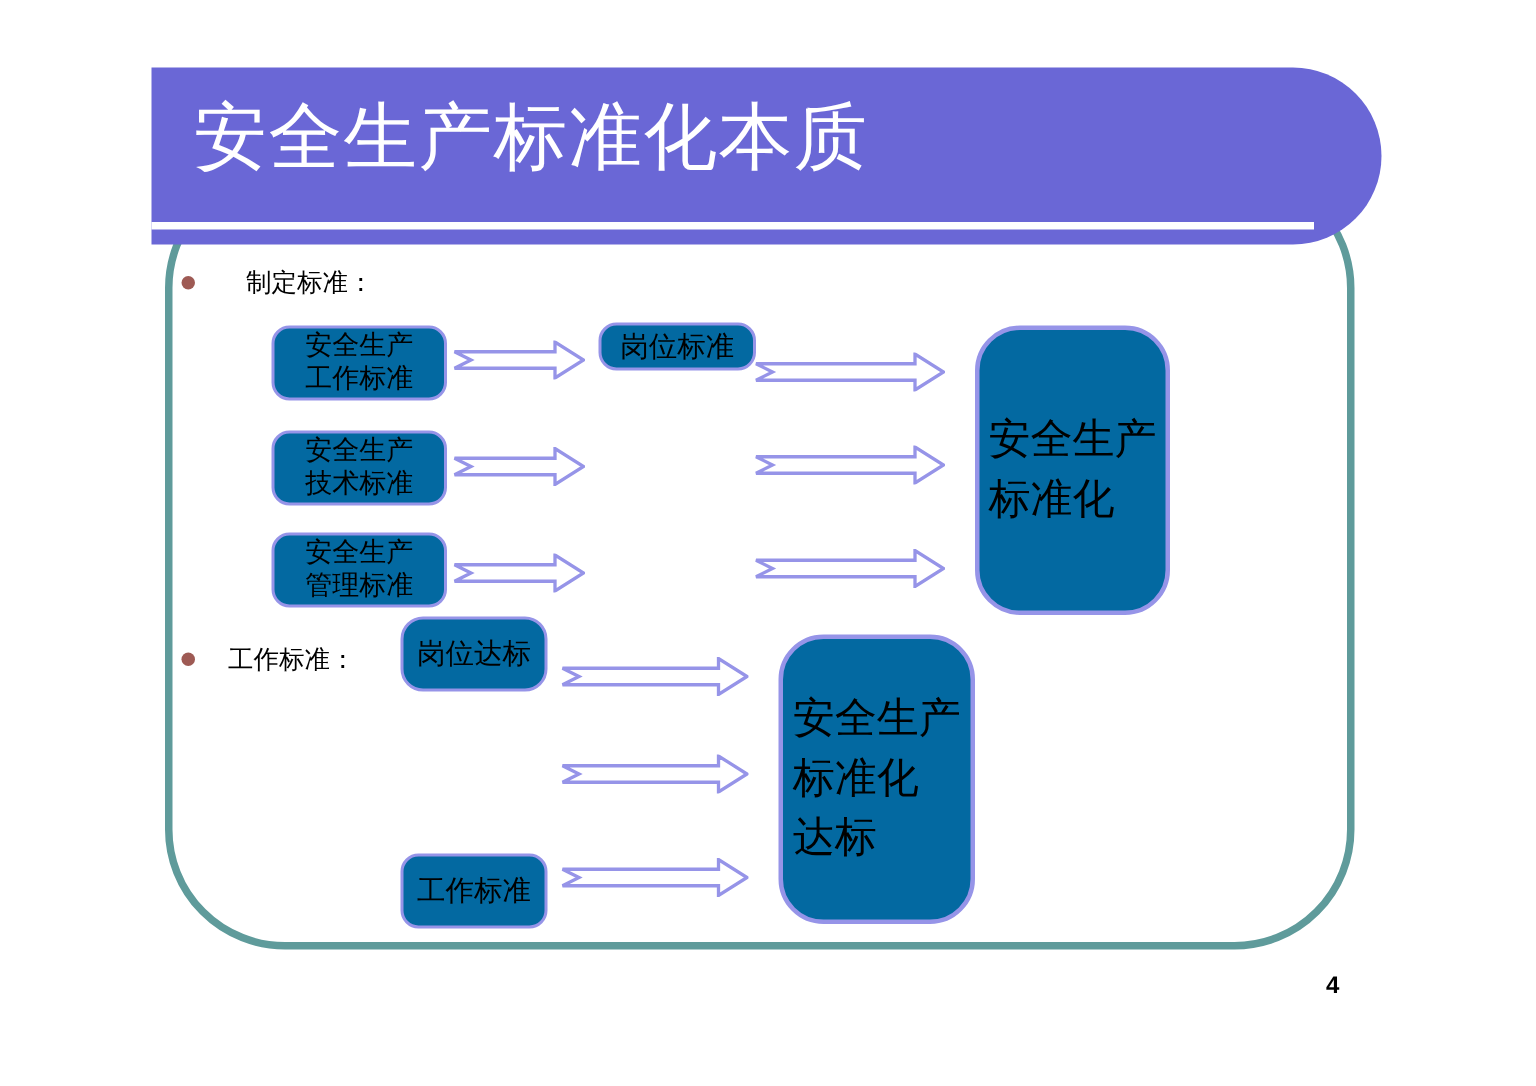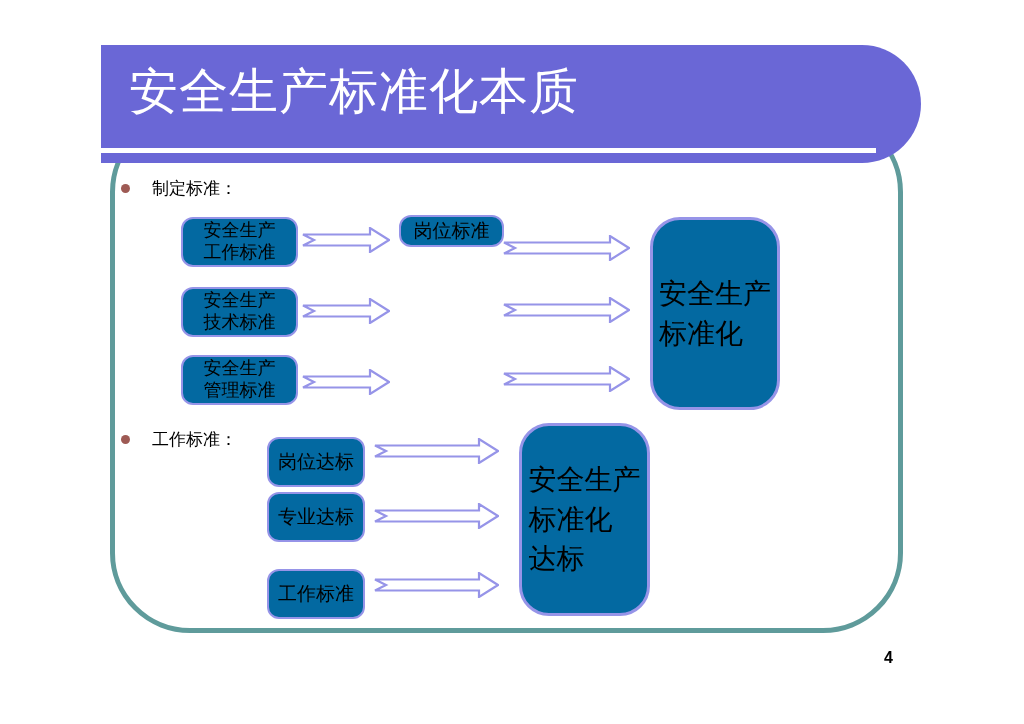--- a/index.html
+++ b/index.html
@@ -56,21 +56,21 @@
 
 <div class="slide">
 
   <div class="frame"></div>
 
   <div class="banner">
     <div class="banner-title">安全生产标准化本质</div>
     <div class="banner-line"></div>
   </div>
 
-  <div class="bullet" style="top:178px;">
+  <div class="bullet" style="top:178px;gap:12px;">
     <span class="dot"></span>
     <span>制定标准：</span>
   </div>
 
   <div class="pbox src" style="top:217px;">安全生产
 工作标准</div>
   <div class="pbox src" style="top:287px;">安全生产
 技术标准</div>
   <div class="pbox src" style="top:355px;">安全生产
 管理标准</div>
@@ -98,22 +98,21 @@
   </svg>
   <svg class="arrow" style="left:503px;top:366px;" width="127" height="26">
     <polygon points="1,7.5 107,7.5 107,1 126,13 107,25 107,18.5 1,18.5 12,13" fill="#ffffff" stroke="#9694E8" stroke-width="2.2"></polygon>
   </svg>
 
   <div class="bullet" style="top:429px;">
     <span class="dot"></span>
     <span>工作标准：</span>
   </div>
 
-  <div class="pbox att" style="top:437px;">岗位达标</div>
-  <div class="pbox att" style="top:492px;">专业达标</div>
+  <div class="pbox att" style="top:411px;border-radius:15px;">岗位达标</div>
   <div class="pbox att" style="top:569px;">工作标准</div>
 
   <svg class="arrow" style="left:374px;top:438px;" width="125" height="26">
     <polygon points="1,7.5 105,7.5 105,1 124,13 105,25 105,18.5 1,18.5 12,13" fill="#ffffff" stroke="#9694E8" stroke-width="2.2"></polygon>
   </svg>
   <svg class="arrow" style="left:374px;top:503px;" width="125" height="26">
     <polygon points="1,7.5 105,7.5 105,1 124,13 105,25 105,18.5 1,18.5 12,13" fill="#ffffff" stroke="#9694E8" stroke-width="2.2"></polygon>
   </svg>
   <svg class="arrow" style="left:374px;top:572px;" width="125" height="26">
     <polygon points="1,7.5 105,7.5 105,1 124,13 105,25 105,18.5 1,18.5 12,13" fill="#ffffff" stroke="#9694E8" stroke-width="2.2"></polygon>

